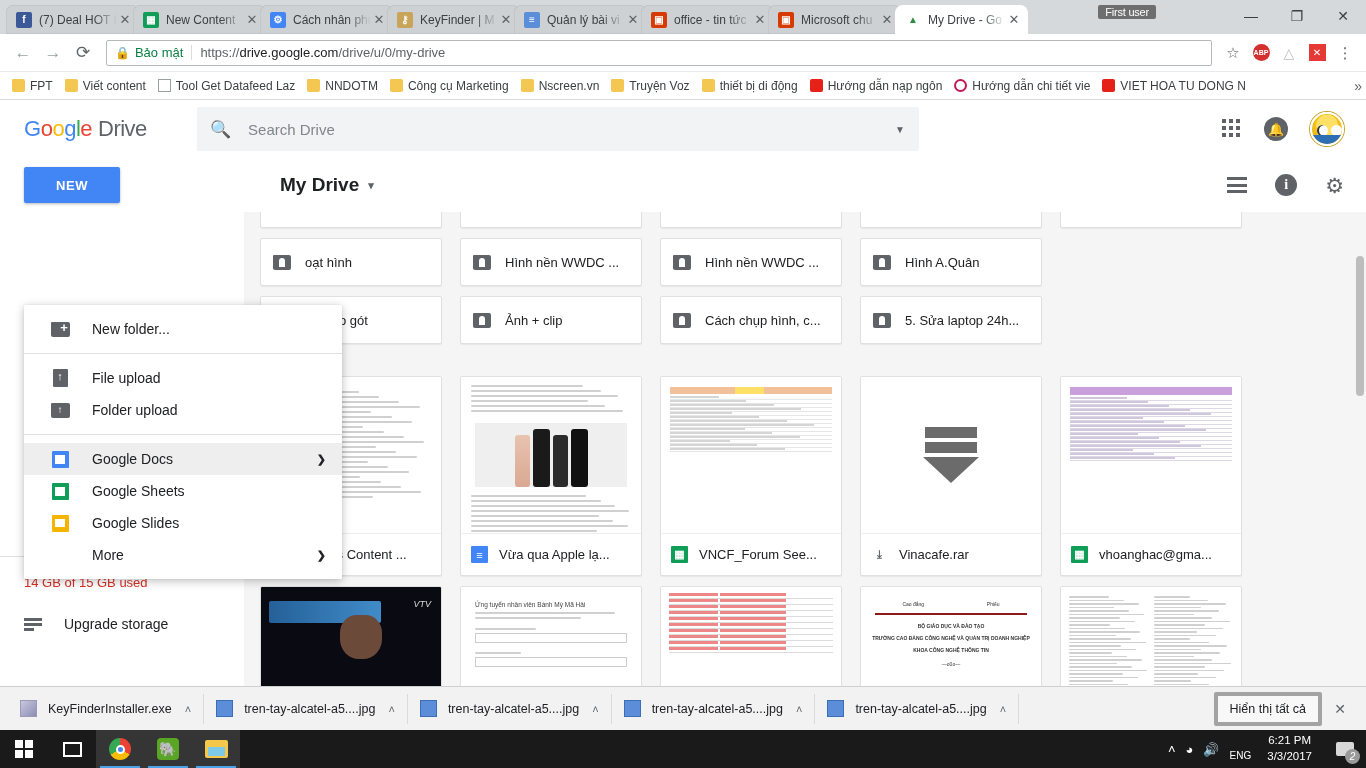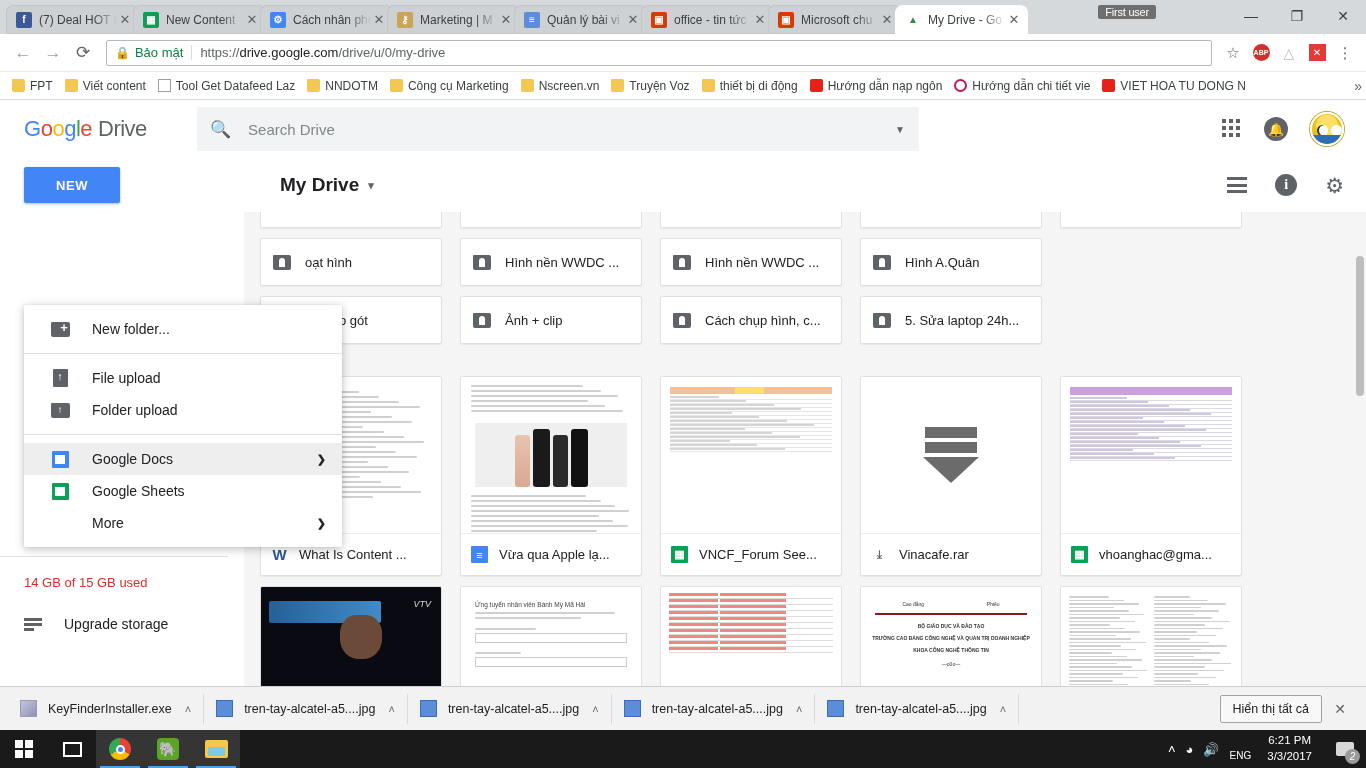--- a/index.html
+++ b/index.html
@@ -187,21 +187,21 @@
 
   
   .dlbar { position: absolute; left: 0; right: 0; bottom: 38px; height: 44px;
            background: #f2f2f2; border-top: 1px solid #cfcfcf; display: flex;
            align-items: center; padding: 0 8px; }
   .dl-item { display: flex; align-items: center; height: 30px; padding: 0 12px;
              gap: 11px; border-right: 1px solid #dadada; }
   .dl-ic { width: 17px; height: 17px; flex: 0 0 17px; }
   .dl-name { font-size: 12.5px; color: #202124; white-space: nowrap; }
   .dl-caret { font-size: 11px; color: #5f6368; margin-left: 2px; }
-  .dl-showall { margin-left: auto; border: 1px solid #a3a3a3; background: #f8f8f8;
+  .dl-showall { margin-left: auto; border: 4px solid #a3a3a3; background: #f8f8f8;
                 border-radius: 2px; font-size: 12.5px; color: #202124;
                 padding: 6px 12px; }
   .dl-close { width: 36px; text-align: center; color: #5f6368; font-size: 14px; }
 
   
   .taskbar { position: absolute; left: 0; right: 0; bottom: 0; height: 38px;
              background: #1a1a1a; display: flex; align-items: center; }
   .tb-btn { width: 48px; height: 38px; display: flex; align-items: center;
             justify-content: center; position: relative; }
   .tb-btn.act::after { content: ""; position: absolute; left: 4px; right: 4px;
@@ -233,21 +233,21 @@
         <span class="tab-title">New Content</span>
         <span class="tab-close">✕</span>
       </div>
       <div class="tab">
         <span class="tab-fav" style="background:#4285f4;">⚙</span>
         <span class="tab-title">Cách nhân phụ</span>
         <span class="tab-close">✕</span>
       </div>
       <div class="tab">
         <span class="tab-fav" style="background:#c8a55a;">⚷</span>
-        <span class="tab-title">Marketing | M</span>
+        <span class="tab-title">KeyFinder | M</span>
         <span class="tab-close">✕</span>
       </div>
       <div class="tab">
         <span class="tab-fav" style="background:#5b8dd9;">≡</span>
         <span class="tab-title">Quản lý bài vi</span>
         <span class="tab-close">✕</span>
       </div>
       <div class="tab">
         <span class="tab-fav" style="background:#d83b01;">▣</span>
         <span class="tab-title">office - tin tức</span>
@@ -853,20 +853,29 @@
         <div class="menu-item">
           <span class="mi-ic">
             <i class="sheet-ic inner-white" style="display:flex;align-items:center;justify-content:center;">
               <b style="display:block;width:10px;height:9px;background:#fff;"></b>
             </i>
           </span>
           <span class="mi-label">Google Sheets</span>
           <span class="mi-arrow"></span>
         </div>
         <div class="menu-item">
+          <span class="mi-ic">
+            <i class="slide-ic inner-white" style="display:flex;align-items:center;justify-content:center;">
+              <b style="display:block;width:10px;height:8px;background:#fff;"></b>
+            </i>
+          </span>
+          <span class="mi-label">Google Slides</span>
+          <span class="mi-arrow"></span>
+        </div>
+        <div class="menu-item">
           <span class="mi-ic"></span>
           <span class="mi-label">More</span>
           <span class="mi-arrow">❯</span>
         </div>
       </div>
   </div>
 </div>
 
 <div class="dlbar">
   <div id="dl-host" style="display:flex;align-items:center;">

